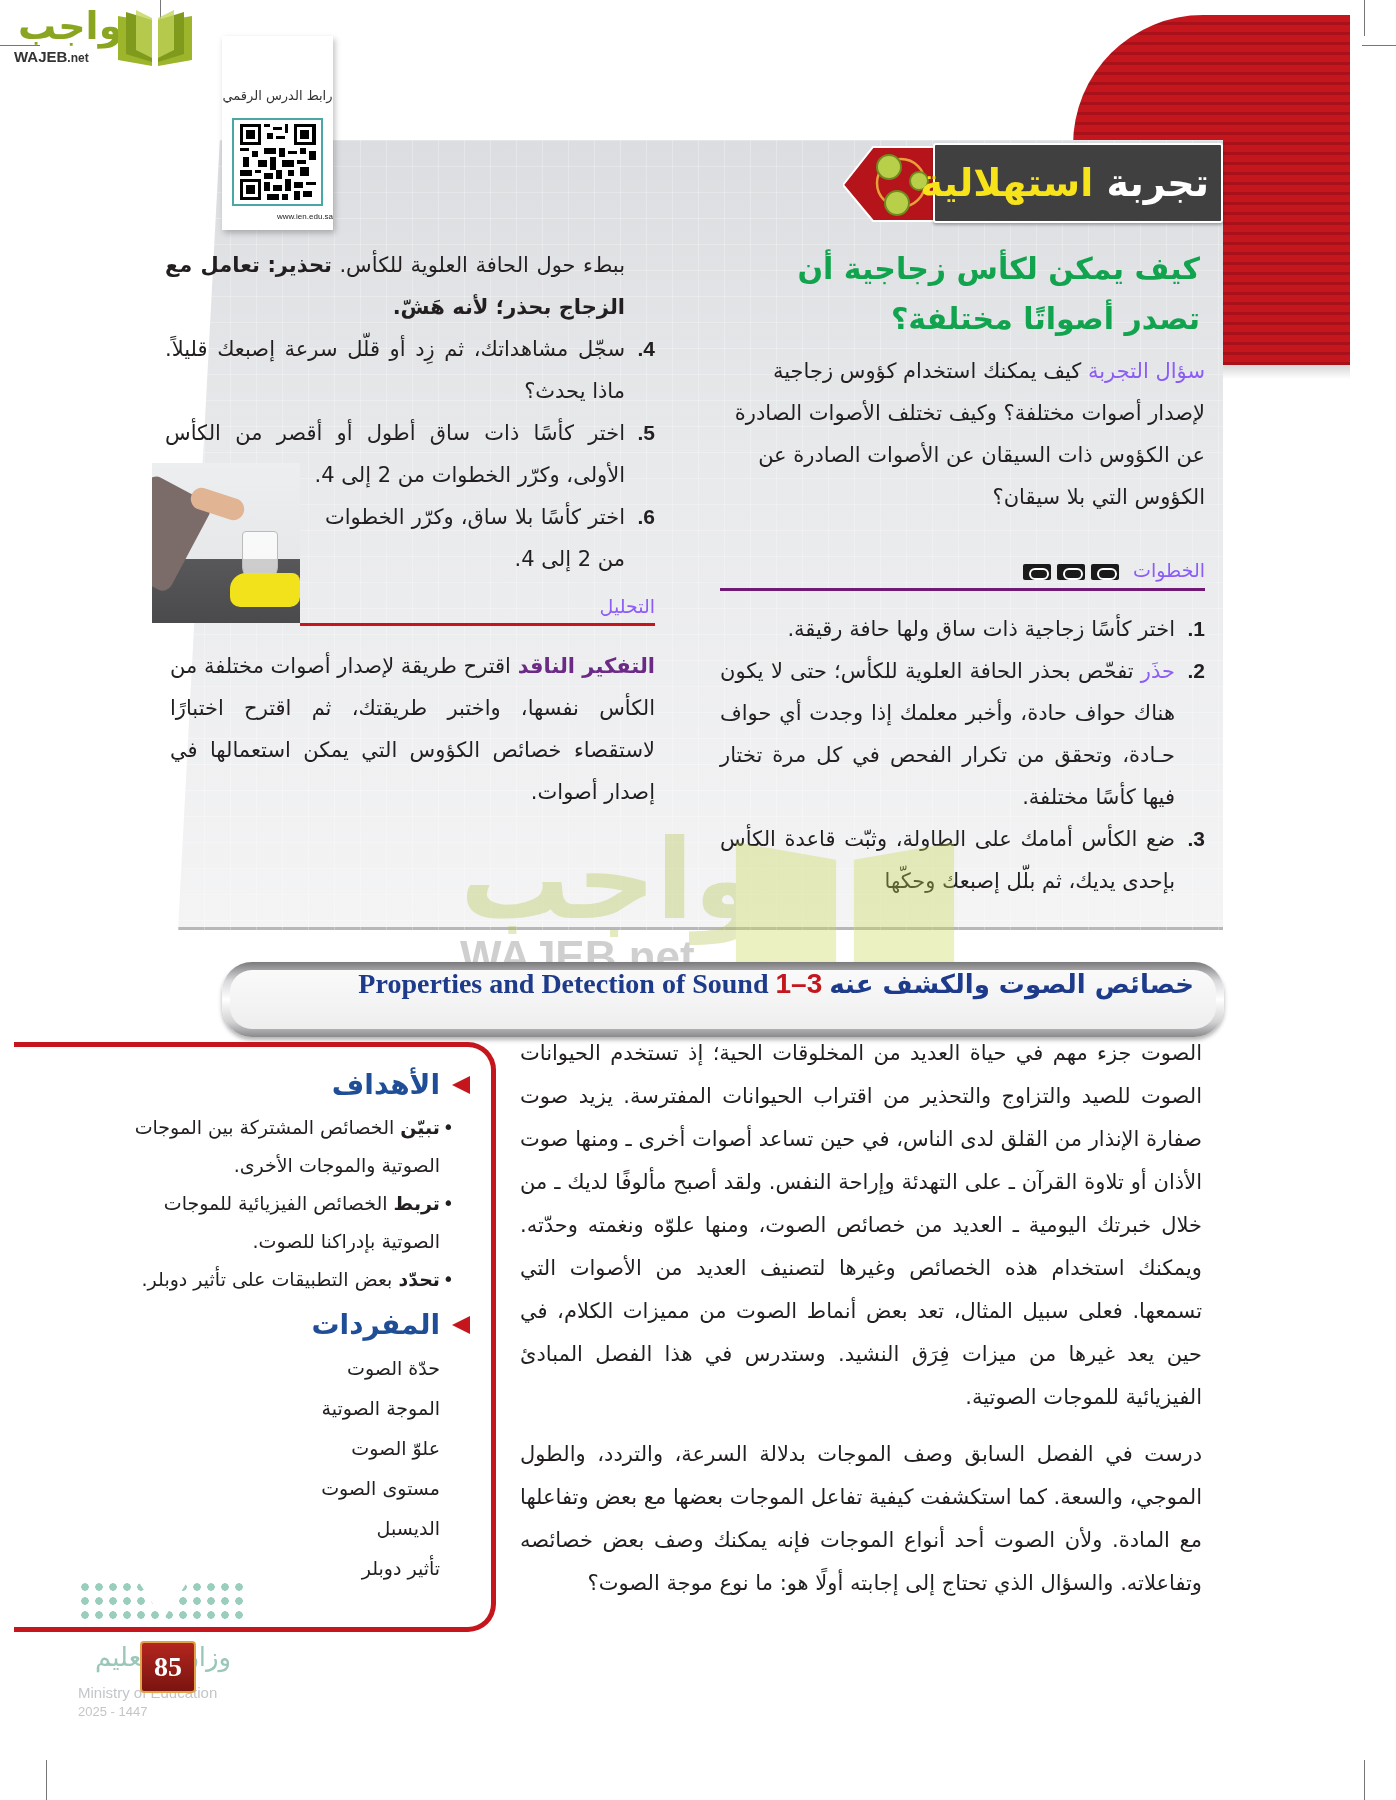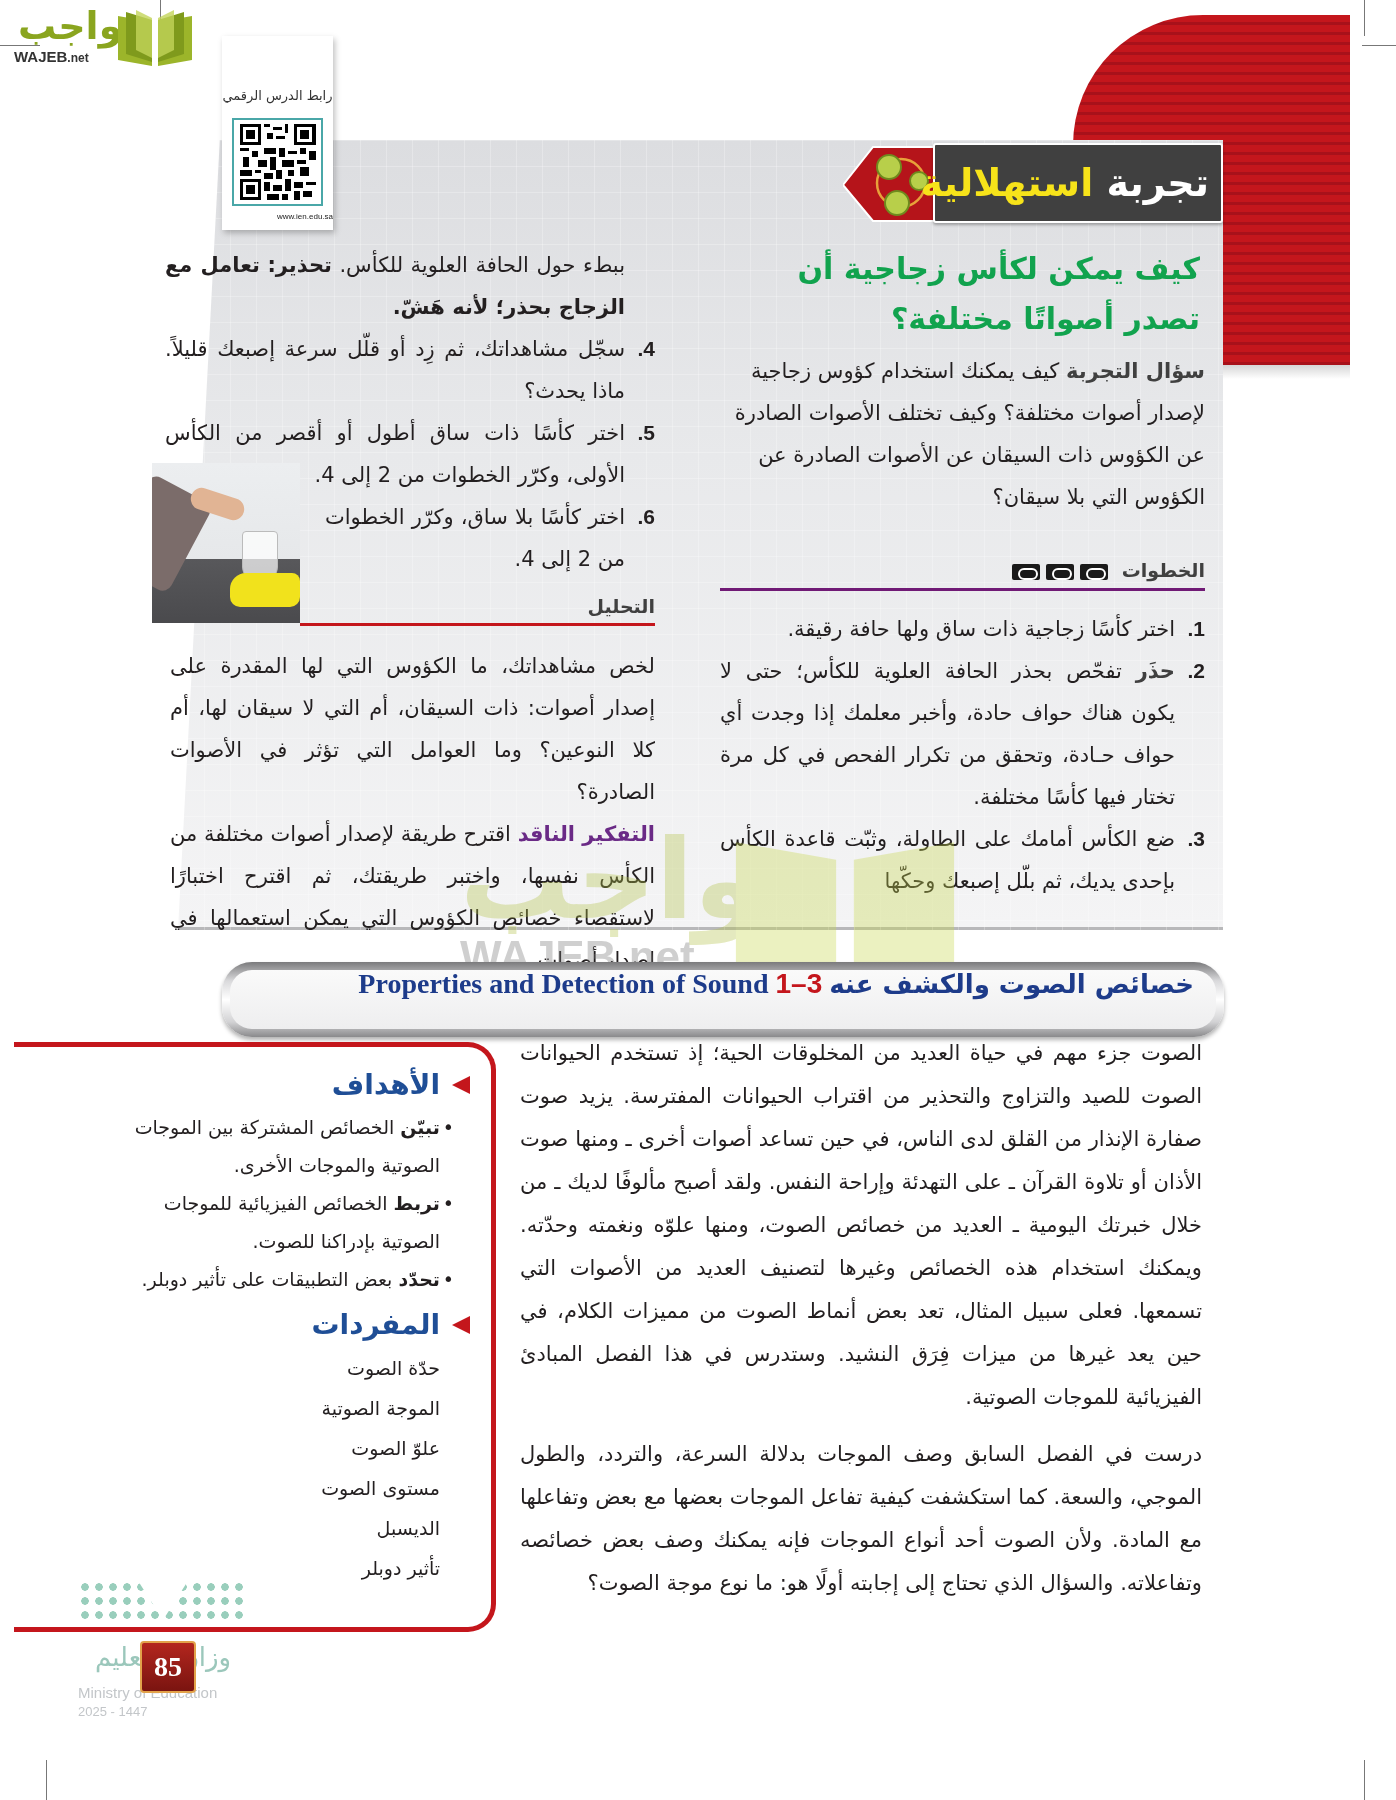--- a/index.html
+++ b/index.html
@@ -35,21 +35,21 @@
   
   .lab-banner { left: 933px; top: 143px; width: 290px; height: 80px; background: #404040; border: 2px solid #fff; border-radius: 3px; box-shadow: 0 2px 3px rgba(0,0,0,0.3); }
   .lab-banner-text { position: absolute; right: 12px; top: 8px; font-size: 38px; font-weight: bold; direction: rtl; line-height: 60px; white-space: nowrap; }
   .lab-banner-text .w1 { color: #ffffff; }
   .lab-banner-text .w2 { color: #f7e31a; }
   .lab-emblem { left: 843px; top: 145px; width: 100px; height: 78px; }
 
   .lab-q { left: 760px; top: 244px; width: 440px; font-size: 30px; font-weight: bold; color: #11a34e; line-height: 50px; }
 
   .text-col { font-size: 21px; line-height: 42px; color: #231f20; }
-  .red-label { color: #404040; font-weight: bold; }
+  .red-label { color: #8b5cf6; font-weight: normal; }
   .purple-label { color: #6a2a86; font-weight: bold; }
   .bold { font-weight: bold; }
 
   .exp-q { left: 720px; top: 350px; width: 485px; }
   .steps-head { left: 720px; top: 555px; width: 485px; height: 36px; border-bottom: 3px solid #701a75; font-size: 19px; line-height: 30px; }
   .steps-head .safety { display: inline-flex; gap: 6px; vertical-align: middle; margin-right: 8px; }
   .safety-icon { width: 28px; height: 16px; background: #1a1a1a; border-radius: 2px; display: inline-block; position: relative; }
   .safety-icon::after { content: ""; position: absolute; left: 6px; top: 4px; width: 16px; height: 8px; border: 2px solid #fff; border-radius: 6px; }
 
   .steps-right { left: 720px; top: 608px; width: 485px; }
@@ -252,21 +252,20 @@
   <div class="sleeve"></div>
   <div class="hand"></div>
   <div class="glass"></div>
   <div class="glove"></div>
 </div>
 
 <div class="abs analysis-head rtl" style="left:300px;width:355px;">
   <span class="red-label">التحليل</span>
 </div>
 <div class="abs analysis-body rtl text-col">
-  <div style="text-align:justify;text-align-last:right;">لخص مشاهداتك، ما الكؤوس التي لها المقدرة على إصدار أصوات: ذات السيقان، أم التي لا سيقان لها، أم كلا النوعين؟ وما العوامل التي تؤثر في الأصوات الصادرة؟</div>
   <div style="text-align:justify;text-align-last:right;">
     <span class="purple-label">التفكير الناقد</span>
     <span>اقترح طريقة لإصدار أصوات مختلفة من الكأس نفسها، واختبر طريقتك، ثم اقترح اختبارًا لاستقصاء خصائص الكؤوس التي يمكن استعمالها في إصدار أصوات.</span>
   </div>
 </div>
 
 <div class="abs wm">
   <span class="wm-ar">واجب</span>
   <span class="wm-en">WAJEB.net</span>
   <svg class="wm-book" viewBox="0 0 78 58">

